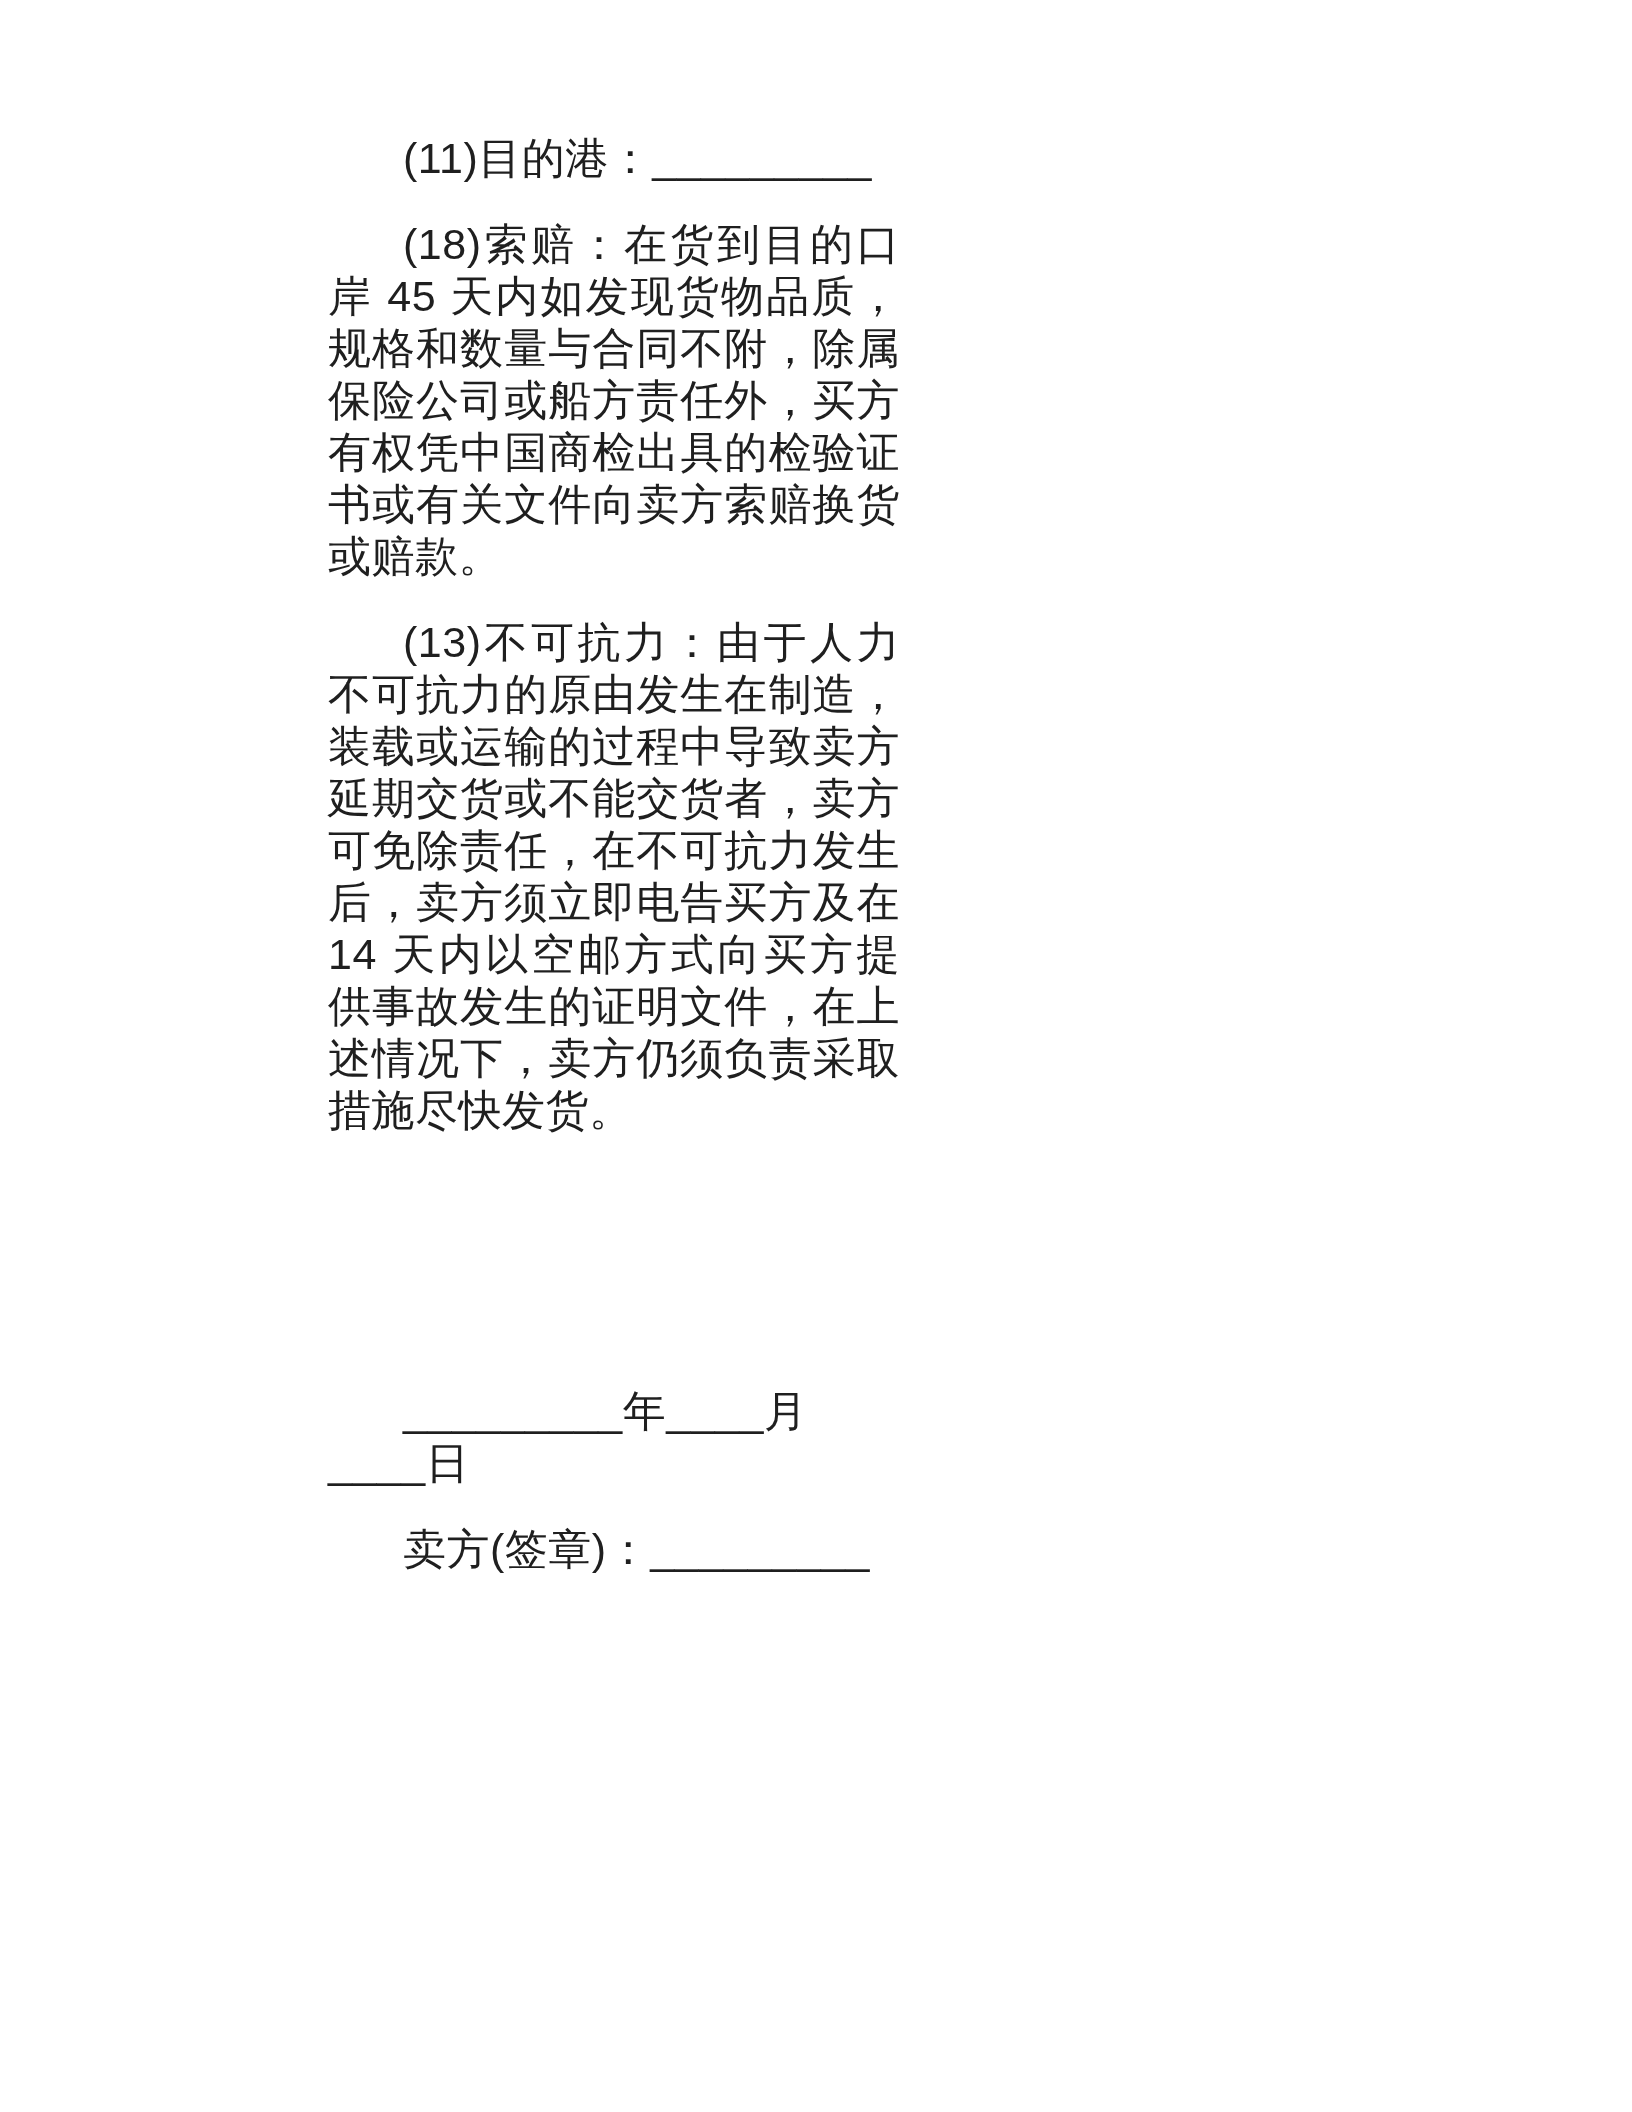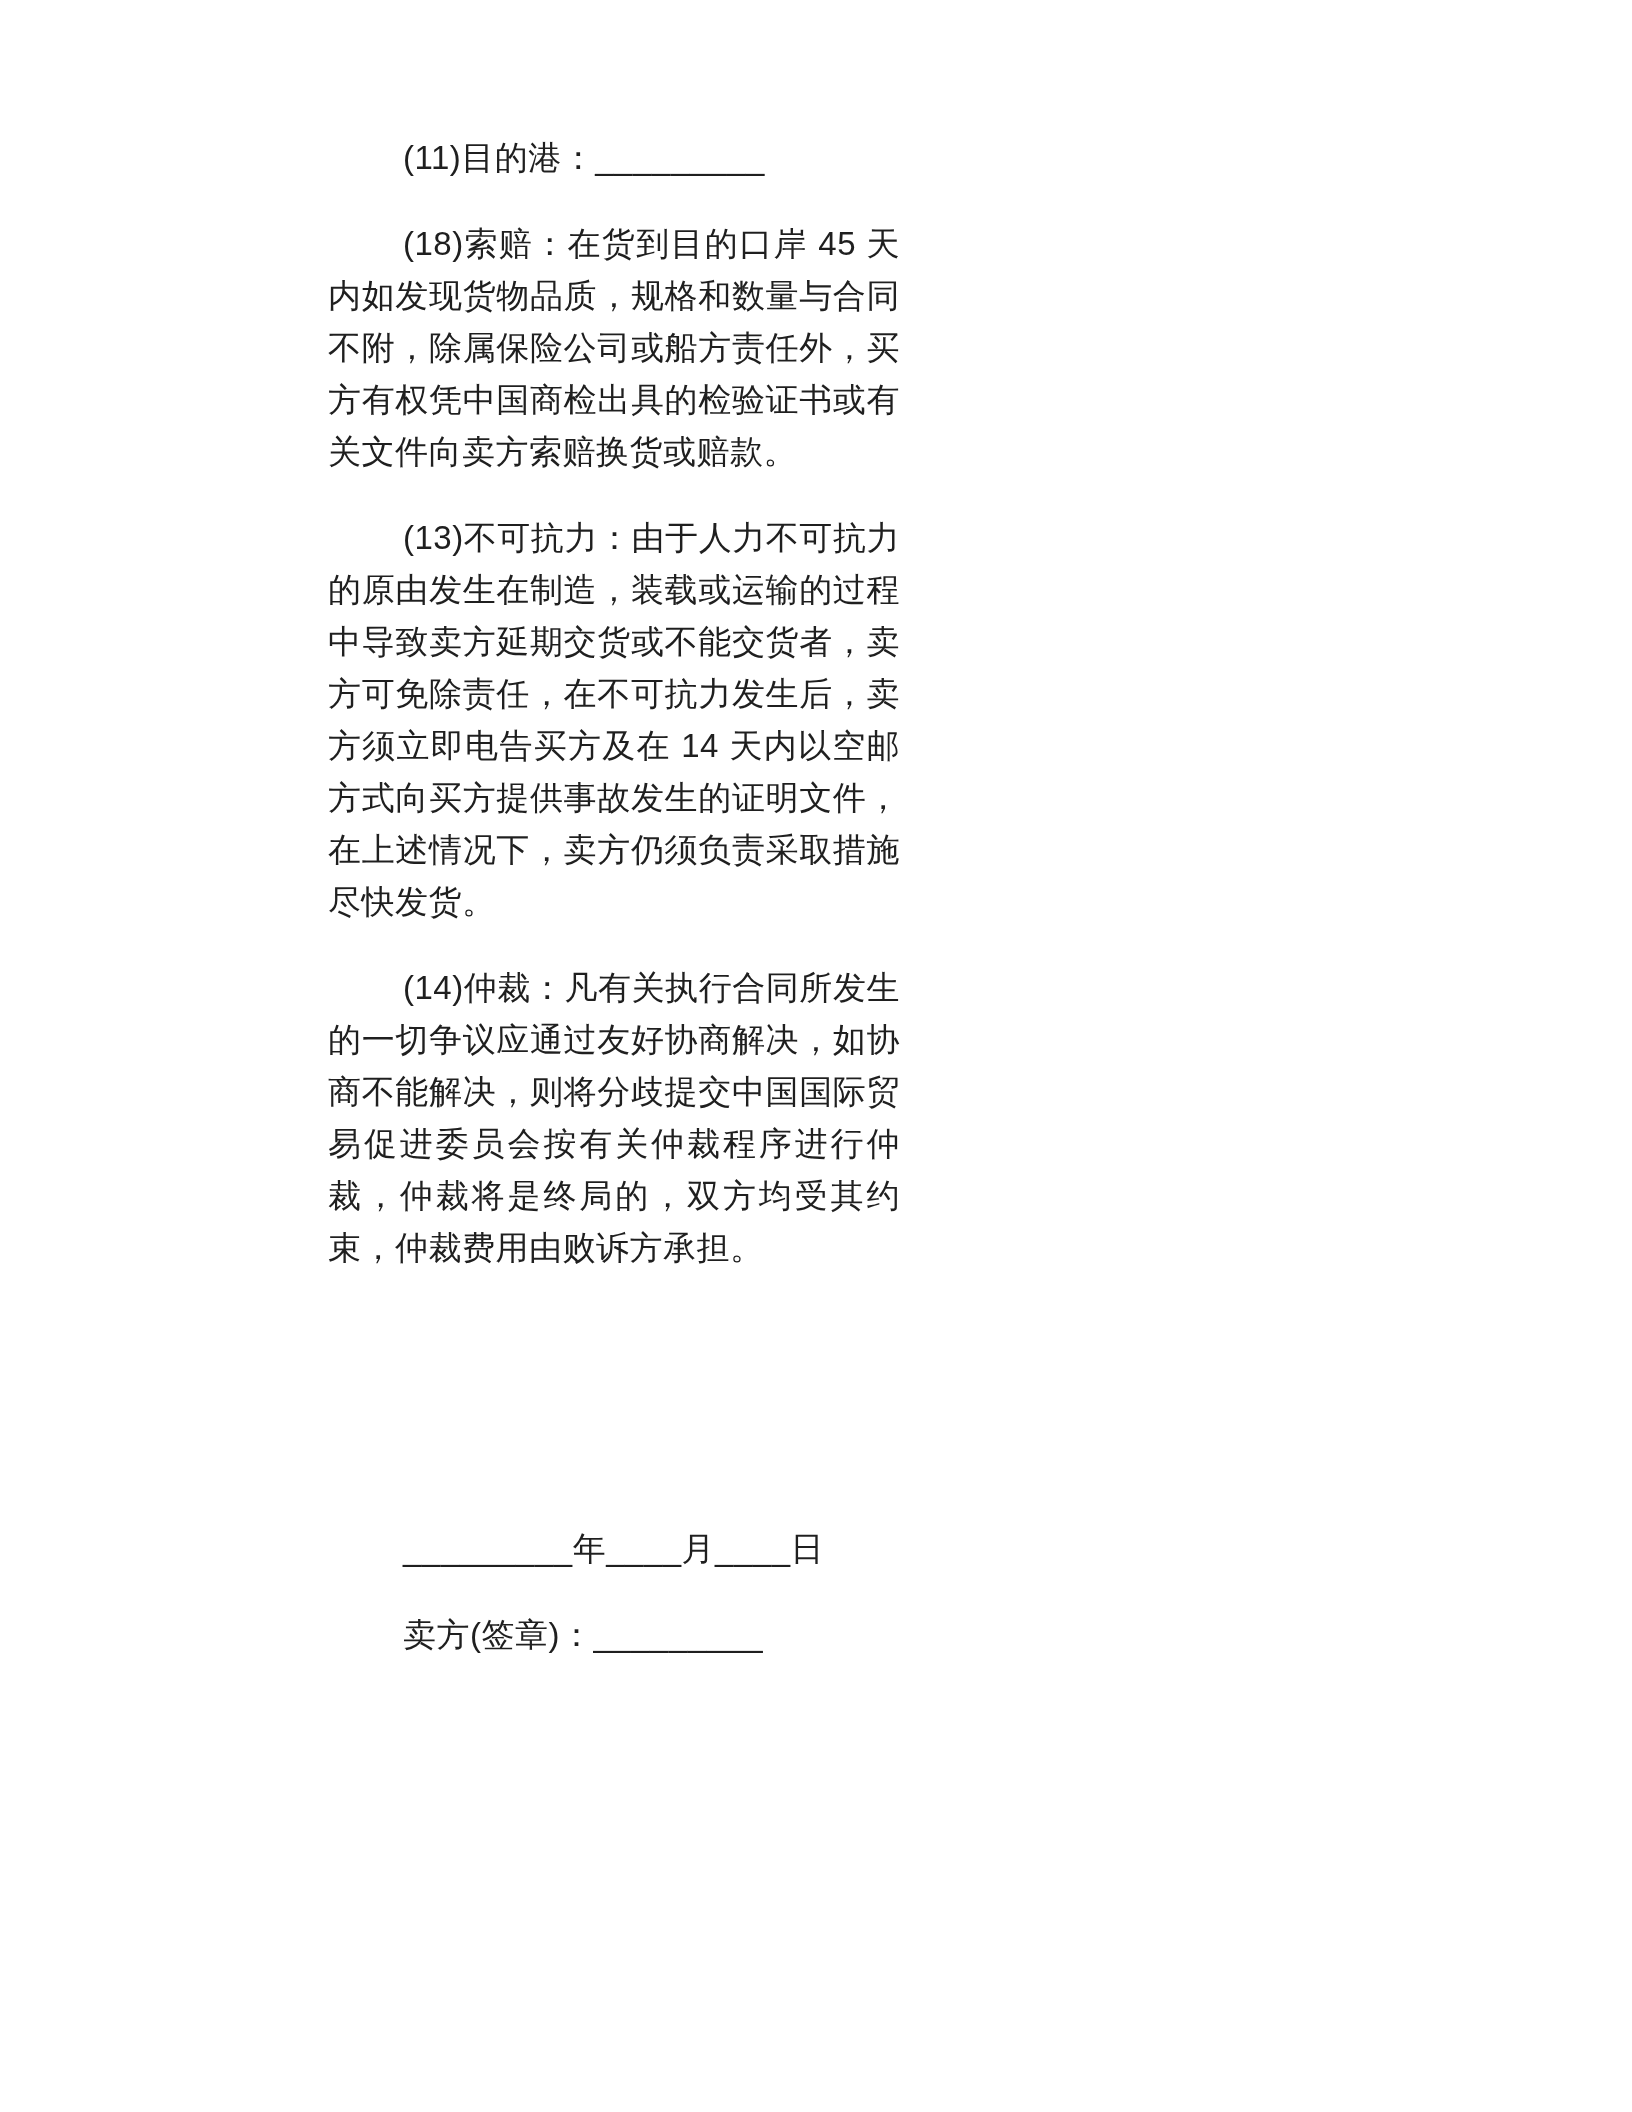--- a/index.html
+++ b/index.html
@@ -11,21 +11,21 @@
   .page {
     position: relative;
     width: 1328px;
     height: 2112px;
     margin: 0 auto;
     background: #ffffff;
     box-sizing: border-box;
     padding: 132px 580px 0 176px;
     font-family: "Liberation Sans", "DejaVu Sans", sans-serif;
     color: #1f1f1f;
-    font-size: 33px;
+    font-size: 43px;
     font-weight: 500;
     line-height: 52px;
     overflow: hidden;
   }
   .para {
     margin: 0 0 34px 0;
     text-indent: 75px;
     text-align: justify;
     word-break: break-all;
     letter-spacing: 0.5px;
@@ -42,21 +42,20 @@
 <body>
 
 <div class="page">
 
   <p class="para short">(11)目的港：_________</p>
 
   <p class="para">(18)索赔：在货到目的口岸 45 天内如发现货物品质，规格和数量与合同不附，除属保险公司或船方责任外，买方有权凭中国商检出具的检验证书或有关文件向卖方索赔换货或赔款。</p>
 
   <p class="para">(13)不可抗力：由于人力不可抗力的原由发生在制造，装载或运输的过程中导致卖方延期交货或不能交货者，卖方可免除责任，在不可抗力发生后，卖方须立即电告买方及在 14 天内以空邮方式向买方提供事故发生的证明文件，在上述情况下，卖方仍须负责采取措施尽快发货。</p>
 
-  <p class="para">(14)仲裁：凡有关执行合同所发生的一切争议应通过友好协商解决，如协商不能解决，则将分歧提交中国国际贸易促进委员会按有关仲裁程序进行仲裁，仲裁将是终局的，双方均受其约束，仲裁费用由败诉方承担。</p>
 
 
   <div class="spacer-block"></div>
 
   <p class="para short">_________年____月____日</p>
 
   <p class="para short">卖方(签章)：_________</p>
 
 </div>
 

